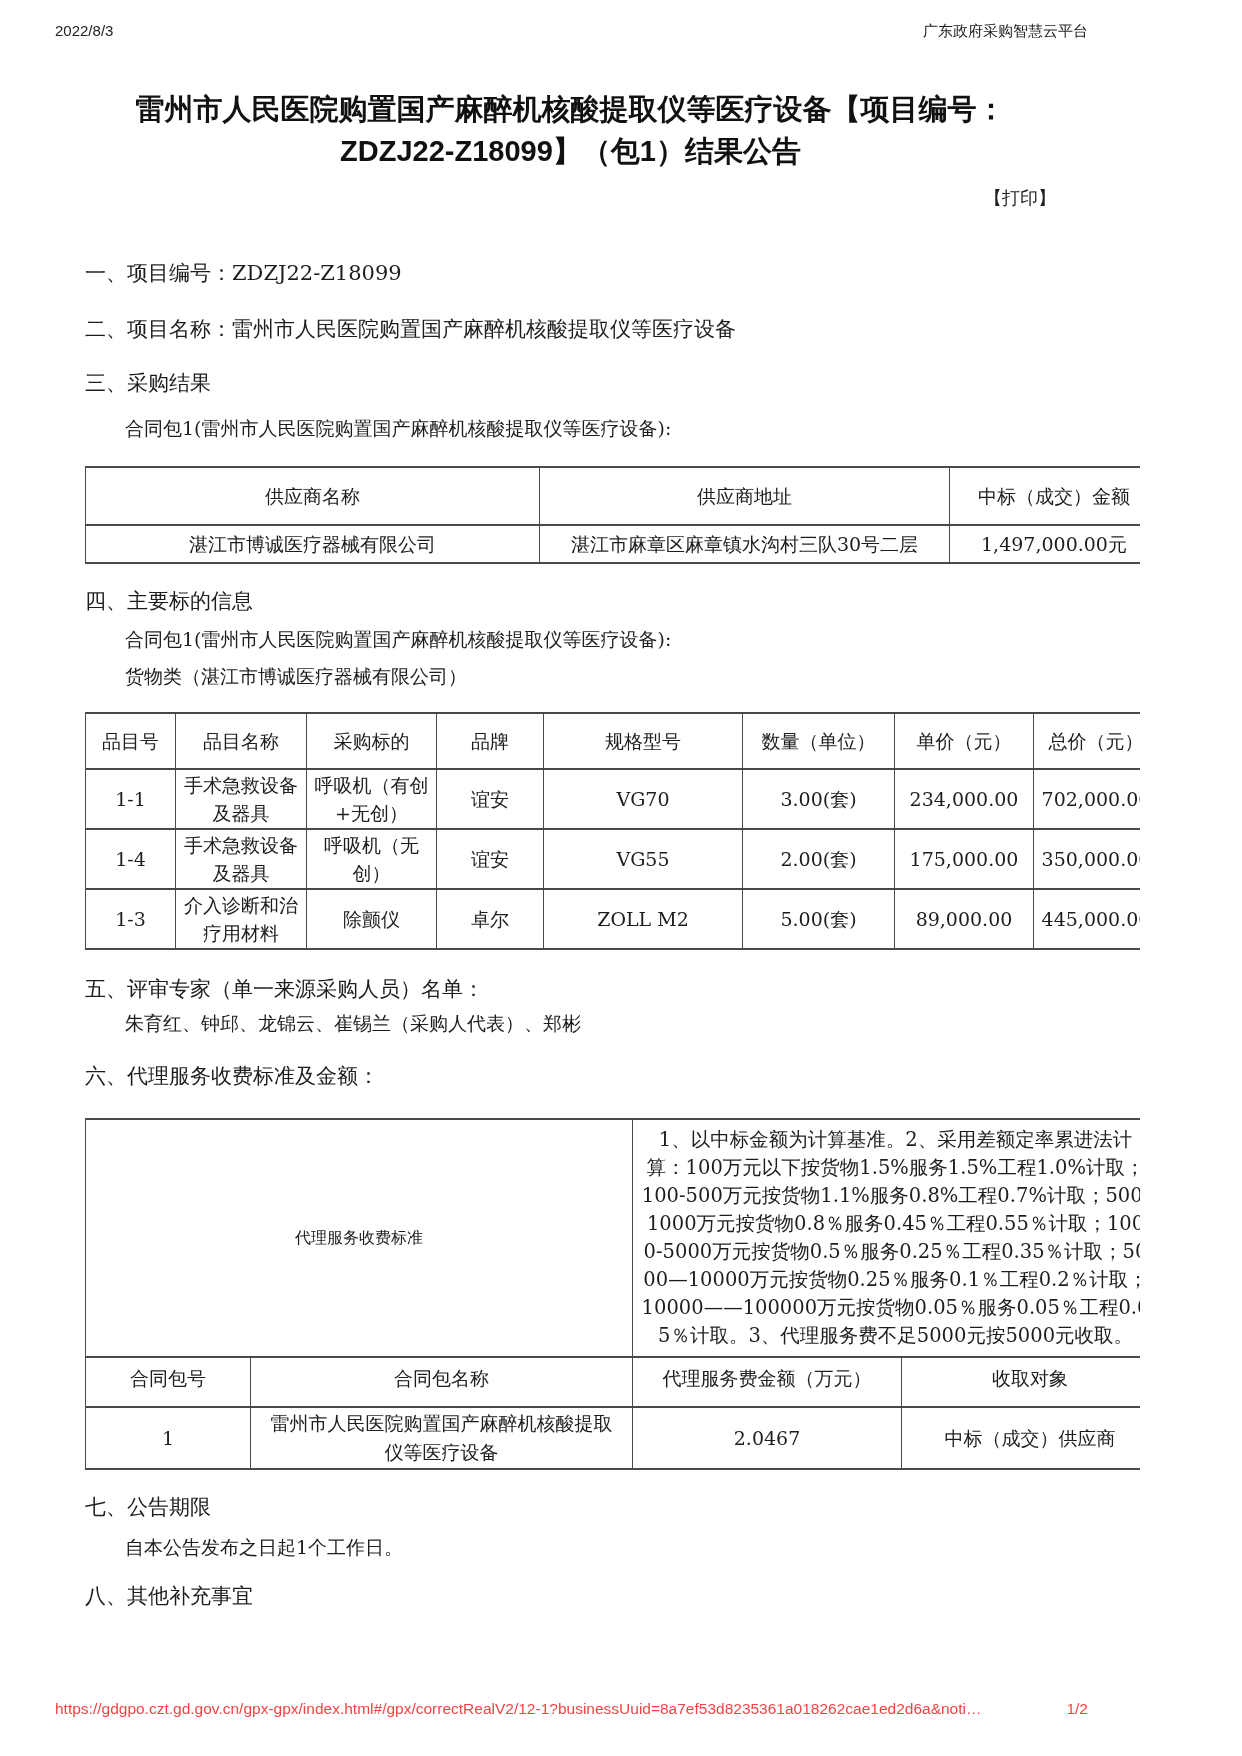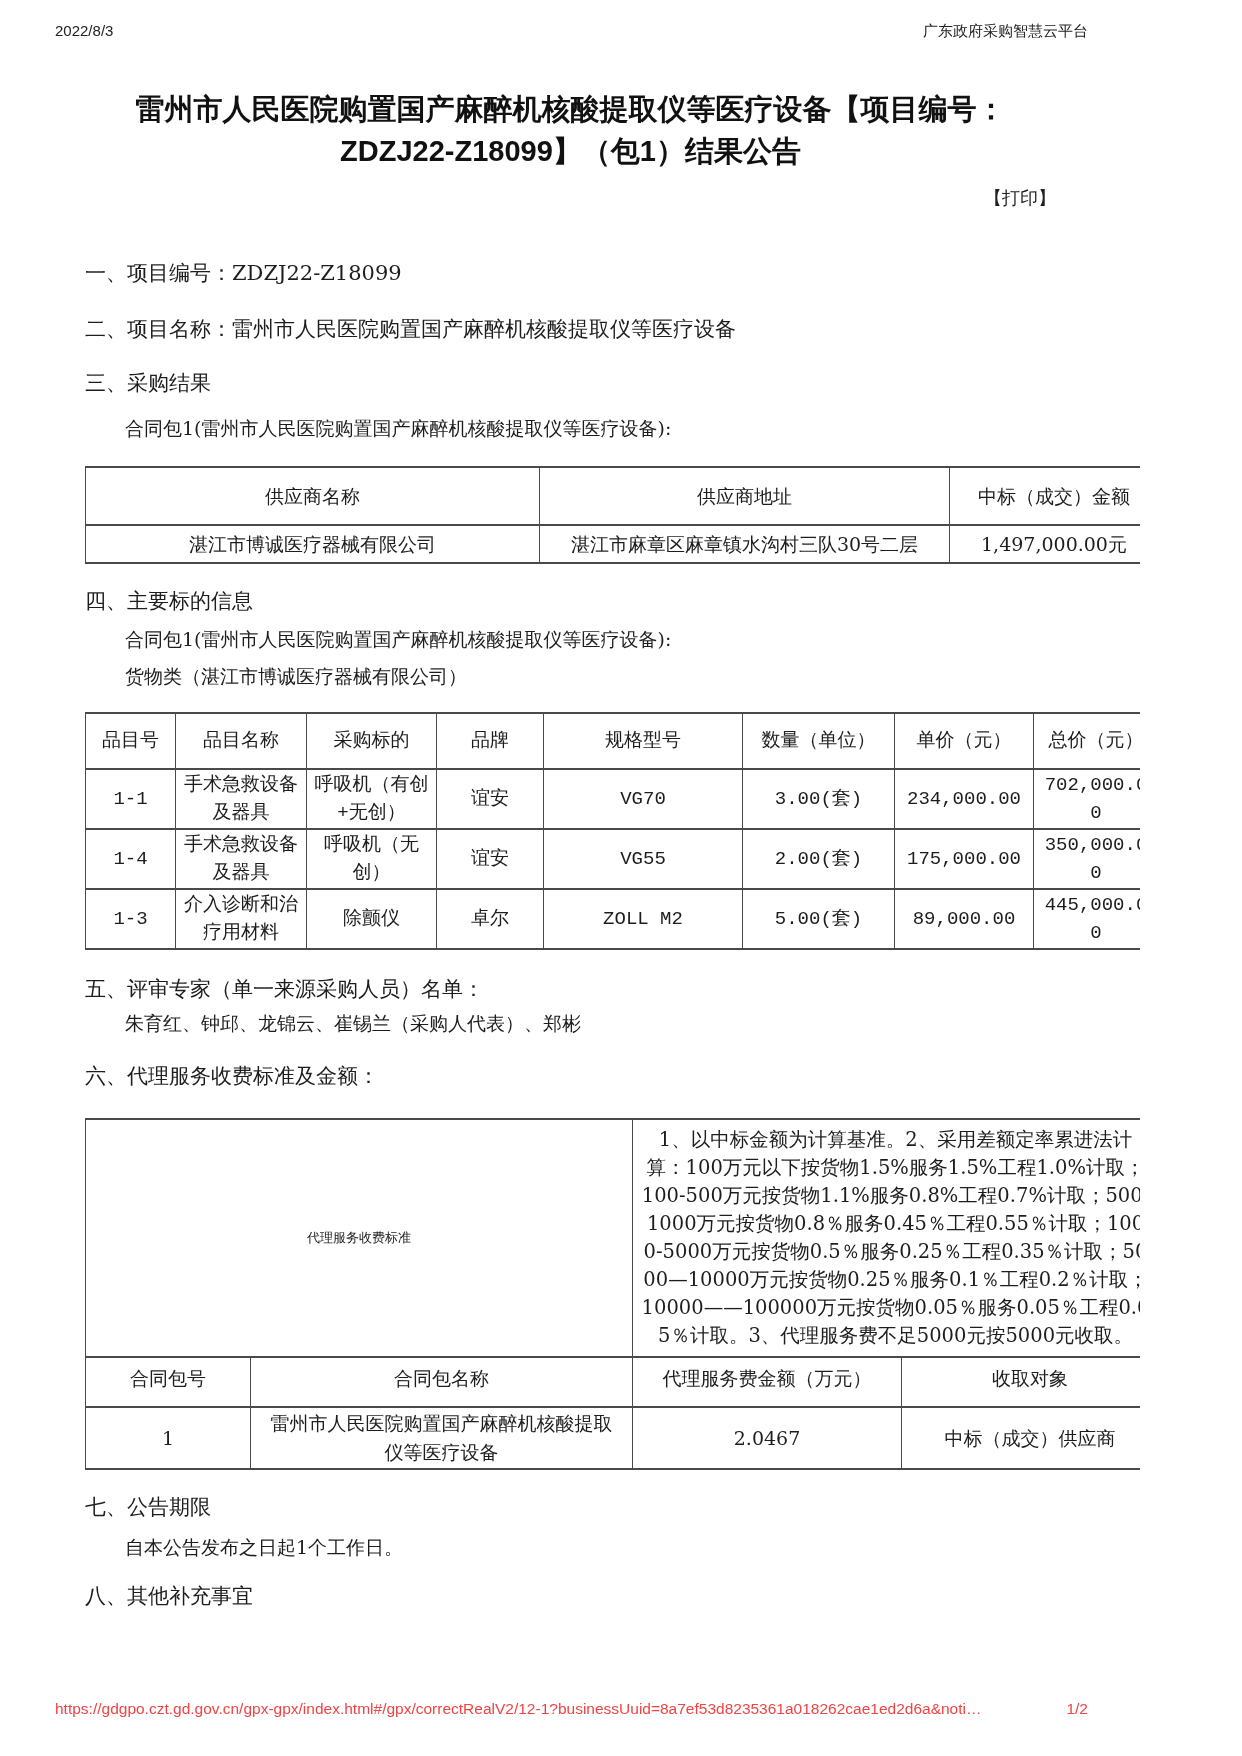--- a/index.html
+++ b/index.html
@@ -29,25 +29,25 @@
   .names{margin-top:13px}.s7t{margin-top:19px}
   
   table.tbl{width:1073px;table-layout:fixed;border-collapse:collapse;font-size:19px;color:#1d1d1d;}
   table.tbl td{border:1px solid #4a4a4a;border-top-width:2px;border-bottom-width:2px;
         text-align:center;vertical-align:middle;padding:6px 8px;word-break:break-all;line-height:28px;}
   td.r{text-align:right;padding-right:14px;}
   td.l{text-align:left;padding-left:12px;}
   table.result{margin-top:27px;}
   table.result tr.thead td{padding-top:14px;padding-bottom:14px;}
   table.result tr.data td{padding-top:4px;padding-bottom:4px;}
-  table.items{margin-top:25px;font-family:Liberation Mono, monospace;}
+  table.items{margin-top:25px;}
   table.items tr.thead td{padding-top:13px;padding-bottom:13px;}
   table.items tr.data td{padding:1px 6px;}
   table.fee{margin-top:31px;}
-  td.fee-label{font-size:13px;}
+  td.fee-label{font-size:16px;}
   td.fee-text{text-align:justify;line-height:36.5px;padding:5px 14px;font-size:19.5px;}
   table.fee tr.thead td{padding-bottom:14px;}
   table.fee tr.data td{padding:1px 12px;line-height:29px;}
 </style>
 </head>
 <body>
 
 <div class="page">
 
   <div class="print-header">

